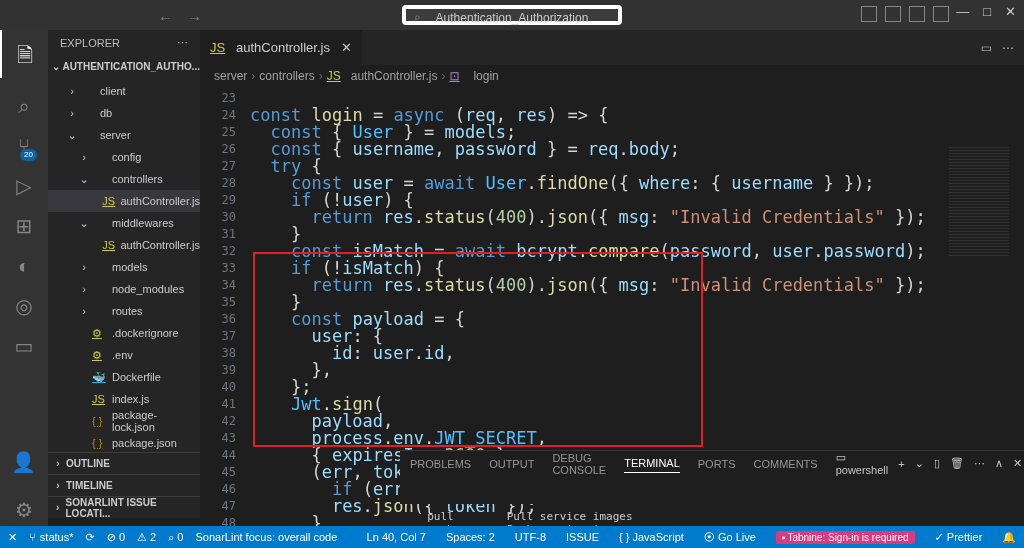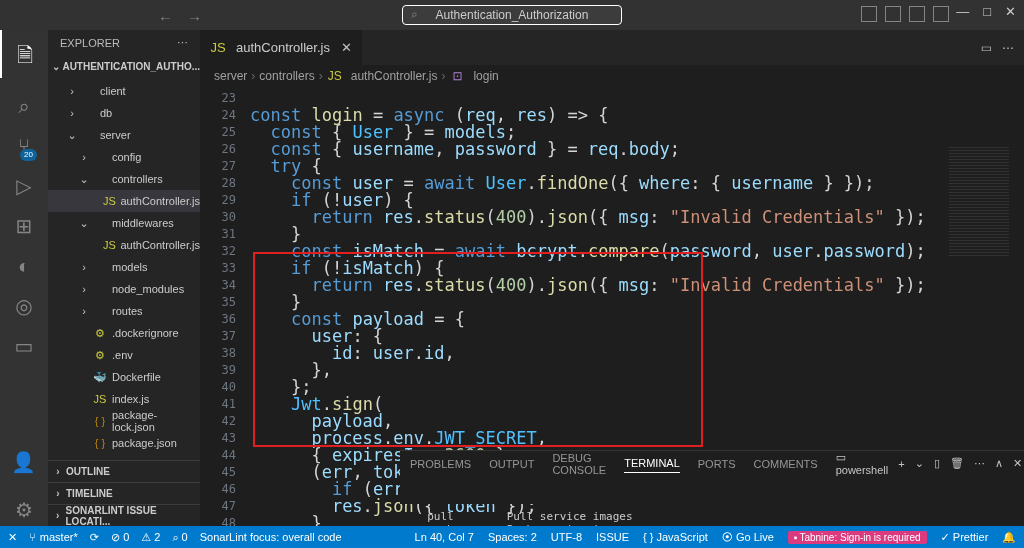--- a/index.html
+++ b/index.html
@@ -4,42 +4,42 @@
 <style>
 * { margin:0; padding:0; box-sizing:border-box; }
 body { width:1024px; height:548px; background:#1e1e1e; color:#cccccc; font-family:"Segoe UI",Arial,sans-serif; font-size:12px; overflow:hidden; position:relative; }
 
 
 #titlebar { height:30px; background:#323233; display:flex; align-items:center; padding:0 8px; }
 #menu { display:flex; gap:2px; }
 #menu span { padding:4px 8px; color:#cccccc; cursor:default; }
 #nav-arrows { display:flex; gap:14px; margin-left:150px; }
 #nav-arrows span { color:#858585; font-size:15px; }
-#search-center { position:absolute; left:50%; transform:translateX(-50%); top:5px; height:20px; padding:2px 18px; background:#3c3c3c; border:1px solid #ffffff; border-radius:4px; color:#cccccc; width:220px; text-align:center; }
+#search-center { position:absolute; left:50%; transform:translateX(-50%); top:5px; height:20px; padding:2px 18px; background:#3c3c3c; border:4px solid #ffffff; border-radius:4px; color:#cccccc; width:220px; text-align:center; }
 #search-center::before { content:"⌕"; position:absolute; left:8px; top:1px; color:#858585; }
 #layout-icons { position:absolute; right:75px; top:6px; display:flex; gap:8px; }
 #layout-icons span { width:16px; height:16px; border:1px solid #858585; display:inline-block; }
 #window-icons { position:absolute; right:8px; top:4px; display:flex; gap:14px; color:#cccccc; font-size:13px; }
 
 
 #activitybar { position:absolute; left:0; top:30px; width:48px; bottom:22px; background:#333333; display:flex; flex-direction:column; align-items:center; padding-top:8px; gap:16px; }
 #activitybar .aicon { width:24px; height:24px; color:#858585; font-size:20px; display:flex; align-items:center; justify-content:center; position:relative; }
 #activitybar .aicon.active { color:#fff; border-left:2px solid #fff; width:48px; height:48px; margin-top:-8px; padding-top:8px; }
 #activitybar .bottom { margin-top:auto; margin-bottom:8px; }
 .badge { position:absolute; bottom:-3px; right:-1px; background:#0e639c; color:#fff; font-size:8px; border-radius:8px; padding:1px 4px; line-height:10px; }
 
 
-#sidebar { position:absolute; left:48px; top:30px; width:152px; bottom:22px; background:#252526; display:flex; flex-direction:column; }
+#sidebar { position:absolute; left:48px; top:30px; width:152px; bottom:30px; background:#252526; display:flex; flex-direction:column; }
 #sidebar-header { height:25px; display:flex; align-items:center; padding:0 12px; font-size:11px; color:#bbbbbb; text-transform:uppercase; justify-content:space-between; }
 .treelabel { height:22px; display:flex; align-items:center; font-size:11px; cursor:default; }
 .treelabel .chev { width:16px; display:inline-block; text-align:center; color:#c5c5c5; }
 .section-head { text-transform:uppercase; font-weight:bold; font-size:10px; color:#ccc; }
 .tree { flex:1; overflow:hidden; padding-top:3px; }
 .treelabel.sel { background:#37373d; }
-.ficon { width:16px; display:inline-block; text-align:center; margin-right:4px; }
+.ficon { width:16px; display:inline-block; text-align:left; margin-right:4px;text-decoration:underline; }
 .ficon.js { color:#cbcb41; }
 .ficon.json { color:#b8860b; }
 .ficon.docker { color:#0db7ed; }
 .ficon.env { color:#cbcb41; }
 .ficon.folder { color:#c5c5c5; }
 
 
 #editor-area { position:absolute; left:200px; right:0; top:30px; bottom:22px; background:#1e1e1e; display:flex; flex-direction:column; }
 #tabs { height:35px; background:#252526; display:flex; align-items:center; }
 .tab { height:35px; background:#1e1e1e; display:flex; align-items:center; padding:0 10px; gap:6px; border-right:1px solid #252526; font-size:13px; }
@@ -60,21 +60,21 @@
 
 #panel { position:absolute; left:200px; right:0; bottom:22px; height:54px; background:#1e1e1e; border-top:1px solid #333; display:flex; flex-direction:column; }
 #panel-tabs { height:26px; display:flex; align-items:center; padding-left:10px; gap:18px; font-size:11px; color:#969696; }
 #panel-tabs .ptab.active { color:#fff; border-bottom:1px solid #fff; padding-bottom:3px; margin-top:3px; }
 #panel-actions { margin-left:auto; display:flex; gap:10px; padding-right:14px; align-items:center; color:#c5c5c5; font-size:11px; }
 #panel-body { flex:1; padding:2px 14px; font-family:Consolas,monospace; font-size:11px; color:#cccccc; white-space:pre;margin-top:32px; }
 
 
 #statusbar { position:absolute; left:0; right:0; bottom:0; height:22px; background:#007acc; color:#fff; display:flex; align-items:center; font-size:11px; padding:0 8px; gap:12px; }
 #statusbar .sitem { display:flex; align-items:center; gap:4px; }
-#statusbar .right { margin-left:auto; display:flex; align-items:center; gap:14px; }
+#statusbar .right { margin-left:auto; display:flex; align-items:center; gap:20px; }
 .tabnine-badge { background:#db3b7e; color:#fff; padding:1px 6px; border-radius:2px; font-size:10px; display:flex; align-items:center; gap:2px; }
 
 .storage{color:#569cd6} .entity{color:#9cdcfe} .func{color:#dcdcaa} .str{color:#ce9178} .pun{color:#d4d4d4} .num{color:#b5cea8} .const{color:#4fc1ff}
 </style>
 </head>
 <body>
 
 <div id="titlebar">
   <div id="nav-arrows">
       <span>←</span>
@@ -297,21 +297,21 @@
           <span>✕</span>
         </div>
       </div>
     <div id="panel-body">  pull        Pull service images
   push        Push service images</div>
   </div>
 </div>
 
 <div id="statusbar">
   <span class="sitem">✕</span>
-  <span class="sitem">⑂ <span>master*</span></span>
+  <span class="sitem">⑂ <span>status*</span></span>
   <span class="sitem">⟳</span>
   <span class="sitem">⊘ 0</span>
   <span class="sitem">⚠ 2</span>
   <span class="sitem">⌕ 0</span>
   <span class="sitem">SonarLint focus: overall code</span>
   <div class="right">
     <span class="sitem">Ln 40, Col 7</span>
     <span class="sitem">Spaces: 2</span>
     <span class="sitem">UTF-8</span>
     <span class="sitem">ISSUE</span>

